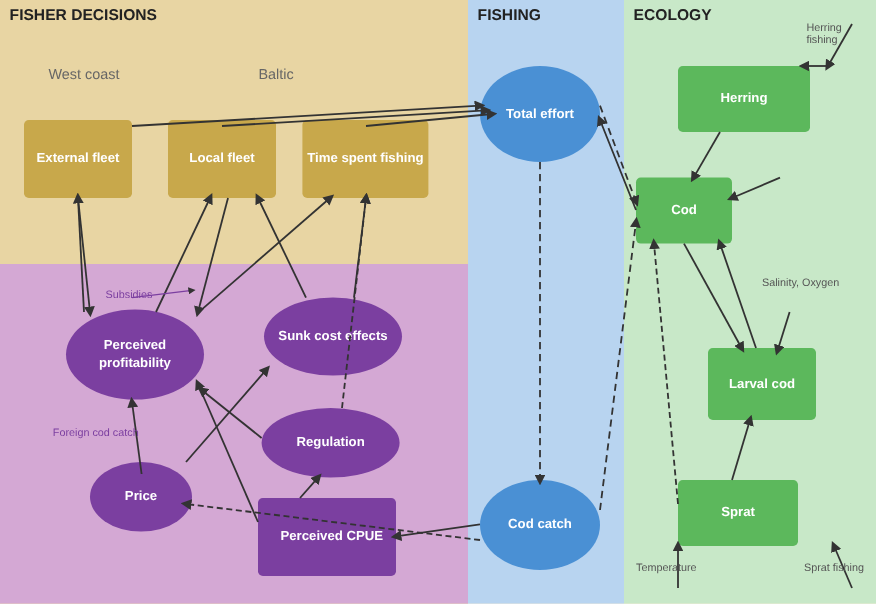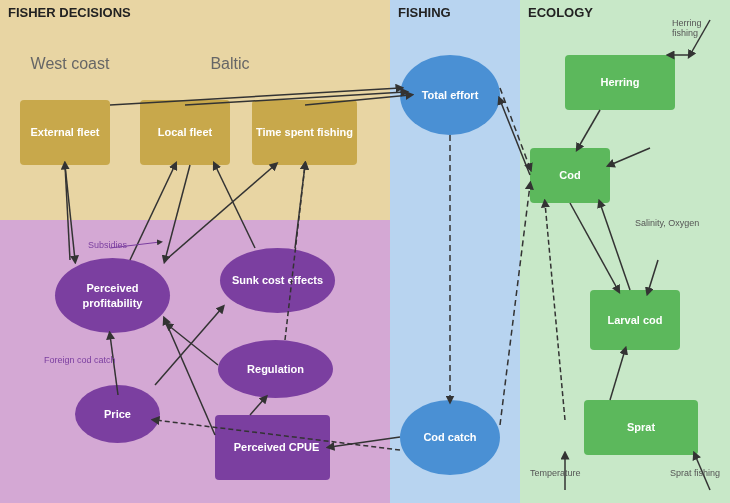--- a/index.html
+++ b/index.html
@@ -121,21 +121,21 @@
     .purple-label {
       position: absolute;
       font-size: 9px;
       color: #7b3fa0;
       z-index: 10;
     }
 
     
     .region-label {
       position: absolute;
-      font-size: 16px;
+      font-size: 12px;
       color: #666;
       z-index: 6;
       text-align: center;
     }
   </style>
 </head>
 <body>
 
 <div class="diagram">
 
@@ -181,28 +181,28 @@
 CPUE</div>
 
   <div class="box box-green" style="left:565px; top:55px; width:110px; height:55px;">Herring</div>
 
   <div class="box box-green" style="left:530px; top:148px; width:80px; height:55px;">Cod</div>
 
 
   <div class="box box-green" style="left:590px; top:290px; width:90px; height:60px;">Larval
 cod</div>
 
-  <div class="box box-green" style="left:565px; top:400px; width:114px; height:55px;margin-left:19px;">Sprat</div>
+  <div class="box box-green" style="left:565px; top:400px; width:100px; height:55px;">Sprat</div>
 
   <div class="purple-label" style="left:88px; top:240px;">Subsidies</div>
   <div class="purple-label" style="left:8px; top:355px;padding-left:36px;">Foreign
 cod catch</div>
   <div class="small-label" style="left:672px; top:18px;">Herring
 fishing</div>
-  <div class="small-label" style="left:635px; top:218px;">Salinity,
+  <div class="small-label" style="left:635px; top:230px;">Salinity,
 Oxygen</div>
   <div class="small-label" style="left:530px; top:468px;">Temperature</div>
   <div class="small-label" style="left:670px; top:468px;">Sprat
 fishing</div>
 
   <svg class="arrows-svg">
     <defs>
       <marker id="arrowhead" markerWidth="6" markerHeight="6" refX="3" refY="3" orient="auto">
         <polygon points="0 0, 6 3, 0 6" fill="#333"></polygon>
       </marker>

